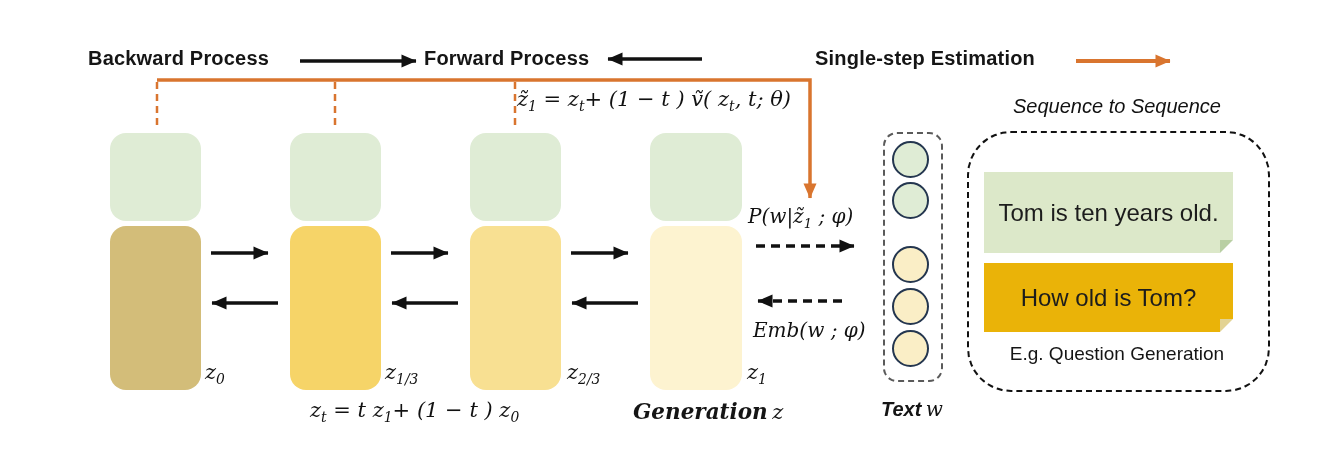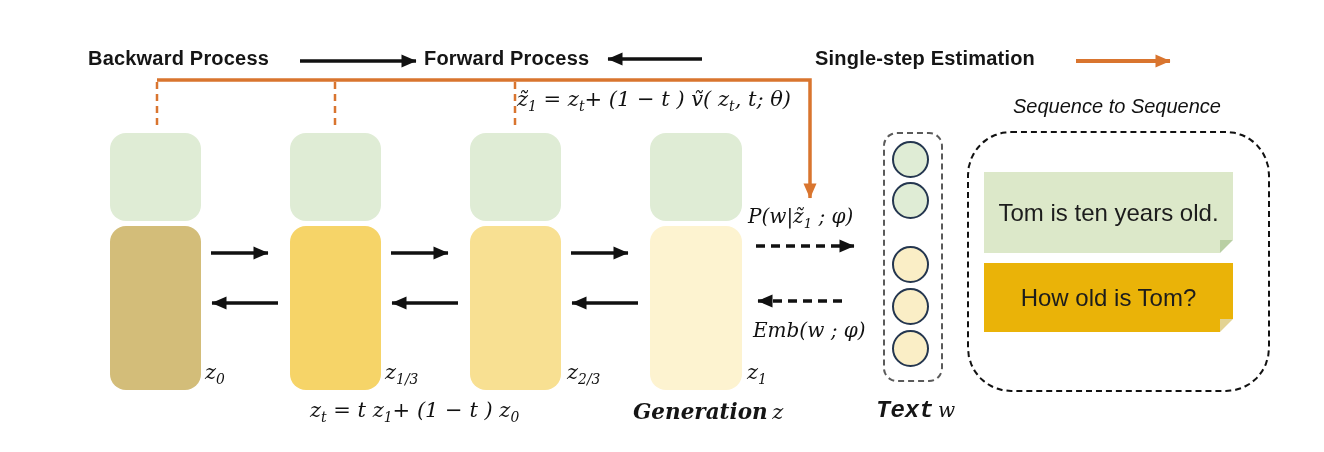--- a/index.html
+++ b/index.html
@@ -121,22 +121,23 @@
   </div>
   <div class="abs txt math math-sm" style="left:753px; top:318px;">Emb(w ; φ)</div>
 
   <div class="tokbox"></div>
   <div class="tok tok-green" style="left:892px; top:141px;"></div>
   <div class="tok tok-green" style="left:892px; top:182px;"></div>
   <div class="tok tok-yellow" style="left:892px; top:246px;"></div>
   <div class="tok tok-yellow" style="left:892px; top:288px;"></div>
   <div class="tok tok-yellow" style="left:892px; top:330px;"></div>
   <div class="abs txt" style="left:876px; top:397px; width:72px; text-align:center; white-space:nowrap;">
-    <span style="font-weight:bold; font-style:italic; font-size:24px;font-family:Liberation Mono, monospace;">Text</span>
+    <span style="font-weight:bold; font-style:italic; font-size:20px;">Text</span>
     <span class="math math-sm">w</span>
   </div>
 
   <div class="abs txt seq-title">Sequence to Sequence</div>
   <div class="seqbox"></div>
   <div class="note note-green">Tom is ten years old.</div>
   <div class="note note-yellow">How old is Tom?</div>
+  <div class="abs txt seq-caption">E.g. Question Generation</div>
 
 </div>
 
 </body></html>

